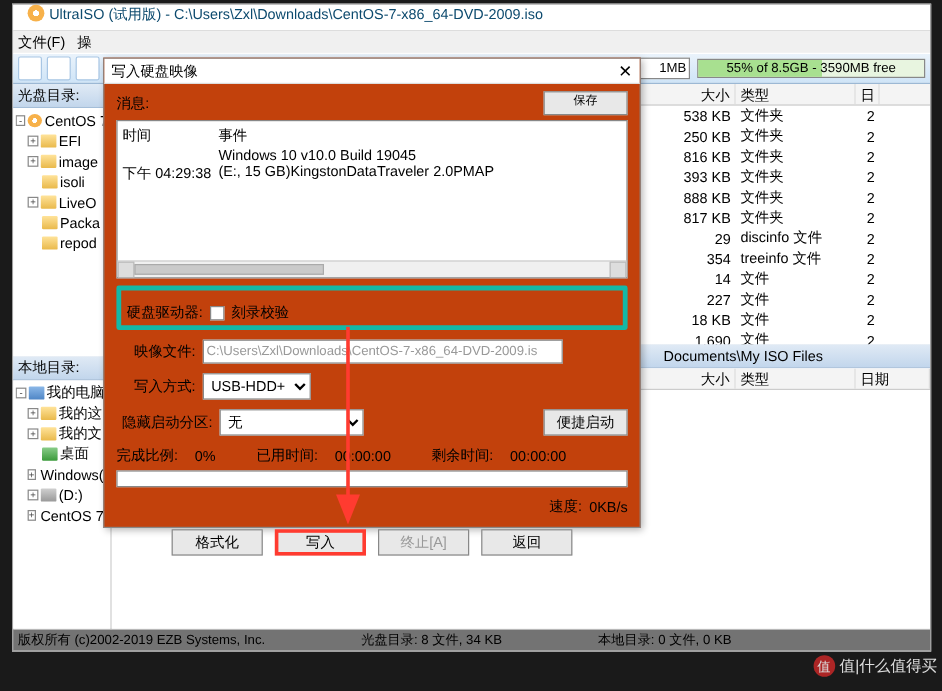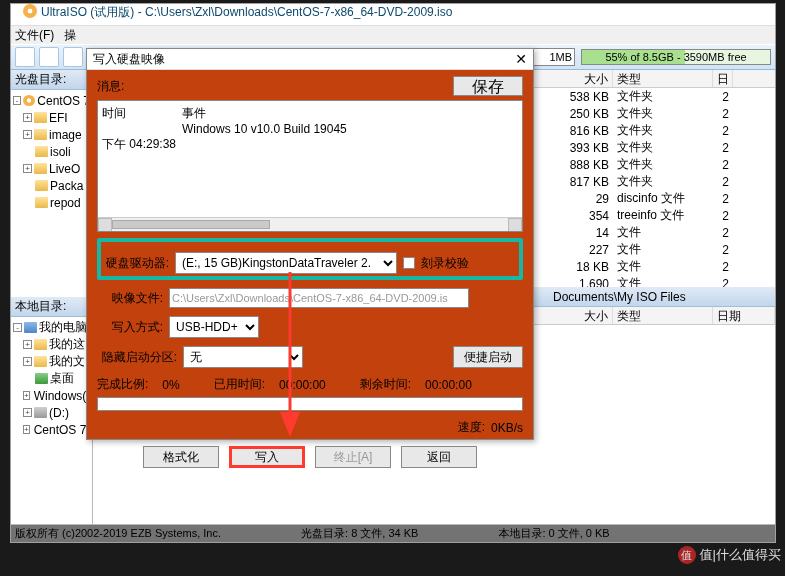--- a/index.html
+++ b/index.html
@@ -31,21 +31,21 @@
 .c-size { width: 60px; text-align: right; }
 .c-type { width: 100px; }
 .c-date { width: 20px; text-align: right; }
 .status { height: 18px; background: #737373; border-top: 1px solid #b8b8b8; display: flex; align-items: center; font-size: 11px; padding-left: 4px; gap: 80px; }
 
 .dialog { position: absolute; left: 86px; top: 48px; width: 448px; height: 392px; background: #c2410c; border: 1px solid #888; box-shadow: 2px 2px 6px rgba(0,0,0,.3); }
 .dlgtitle { height: 21px; background: #fff; display: flex; align-items: center; justify-content: space-between; padding: 0 6px; font-size: 12px; border-bottom: 1px solid #ddd; }
 .closex { font-size: 14px; cursor: pointer; }
 .dlgbody { padding: 6px 10px; font-size: 12px; font-family: SimSun, monospace; }
 .msgrow { display: flex; align-items: center; justify-content: space-between; }
-.savebtn { width: 70px; height: 20px; border: 1px solid #888; background: #e8e8e8; font-size: 16px; text-align: center; }
+.savebtn { width: 70px; height: 20px; border: 1px solid #888; background: #e8e8e8; font-size: 10px; text-align: center; }
 .logbox { margin-top: 4px; height: 132px; border: 1px solid #888; background: #fff; padding: 4px; font-size: 12px; overflow: hidden; position: relative; }
 .logcols { display: flex; gap: 0; }
 .logcols > div:first-child { width: 80px; }
 .scrollh { position: absolute; left: 0; right: 0; bottom: 0; height: 14px; background: #f0f0f0; border-top: 1px solid #ccc; }
 .scrollh::before, .scrollh::after { content: ''; position: absolute; top: 0; width: 14px; height: 14px; background: #ddd; border: 1px solid #bbb; box-sizing: border-box; }
 .scrollh::before { left: 0; } .scrollh::after { right: 0; }
 .scrolltrack { position: absolute; left: 14px; right: 14px; top: 2px; bottom: 2px; }
 .scrollthumb { position: absolute; left: 0; width: 40%; top: 0; bottom: 0; background: #cacaca; border: 1px solid #aaa; }
 .formrow { display: flex; align-items: center; margin-top: 8px; gap: 6px; }
 .formrow label { width: 66px; text-align: right; }
@@ -278,34 +278,32 @@
       <div class="logcols">
         <div>时间</div>
         <div>事件</div>
       </div>
       <div class="logcols">
         <div></div>
         <div>Windows 10 v10.0 Build 19045</div>
       </div>
       <div class="logcols">
         <div>下午 04:29:38</div>
+        <div>(E:, 15 GB)KingstonDataTraveler 2.0PMAP</div>
       </div>
       <div class="scrollh">
           <div class="scrolltrack">
             <div class="scrollthumb"></div>
           </div>
         </div>
     </div>
 
     <div class="highlight-red">
       <div class="formrow">
         <label>硬盘驱动器:</label>
-        <select class="sel" style="width:222px">
-          <option>(E:, 15 GB)KingstonDataTraveler 2.</option>
-        </select>
         <span class="chk"></span>
         <span>刻录校验</span>
       </div>
     </div>
 
     <div class="formrow">
       <label>映像文件:</label>
       <input class="txtin" style="width: 300px;" readonly="" value="C:\Users\Zxl\Downloads\CentOS-7-x86_64-DVD-2009.is">
     </div>
     <div class="formrow">

